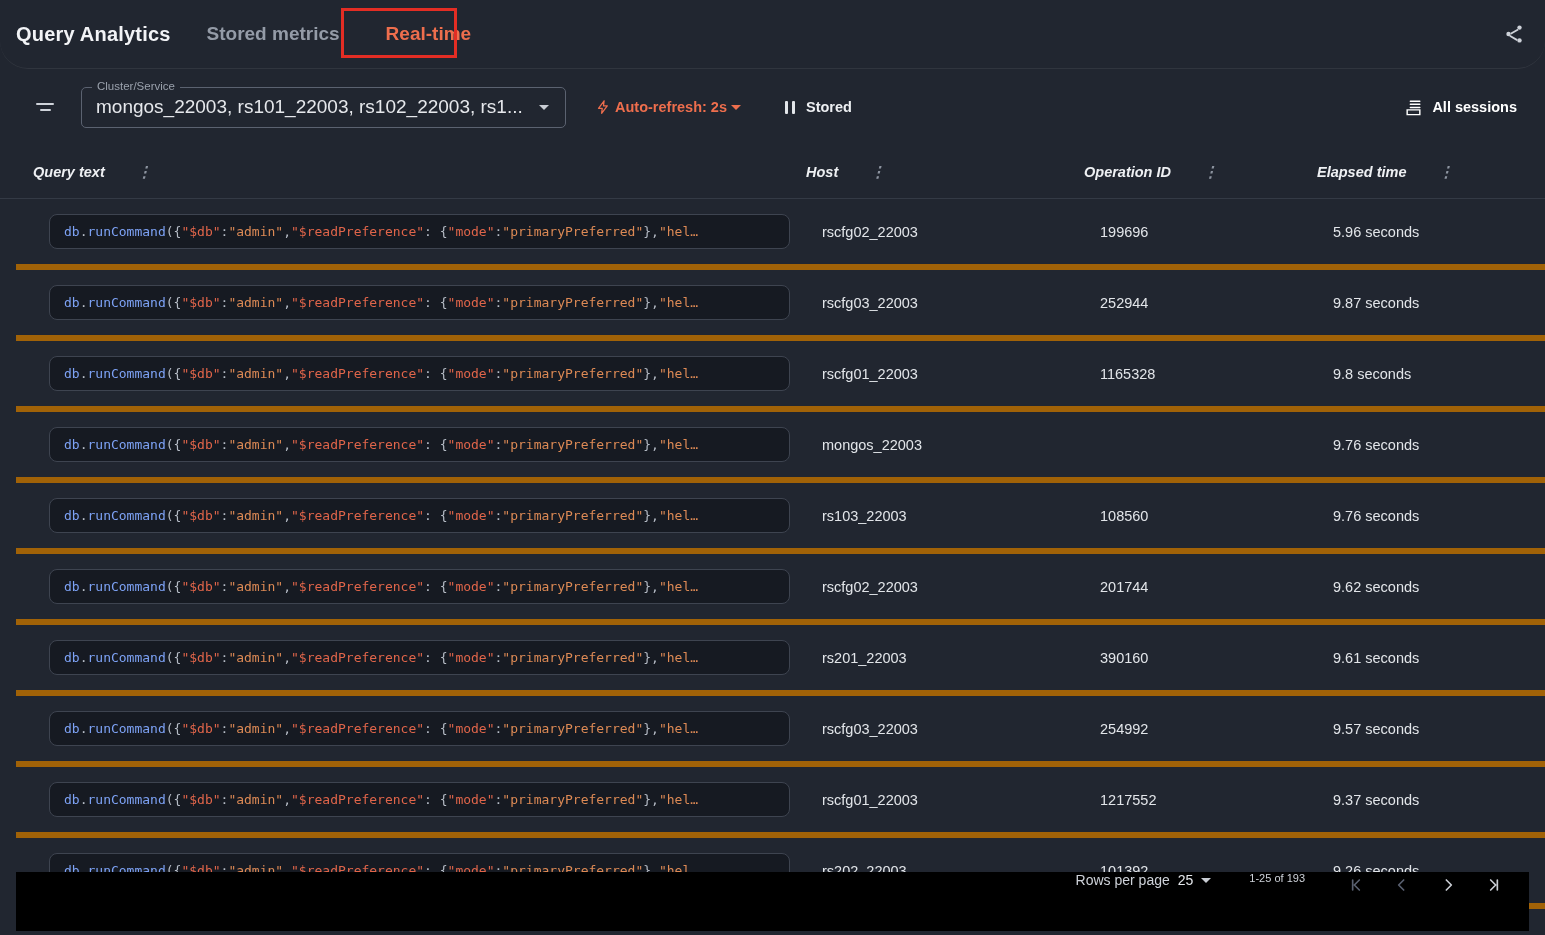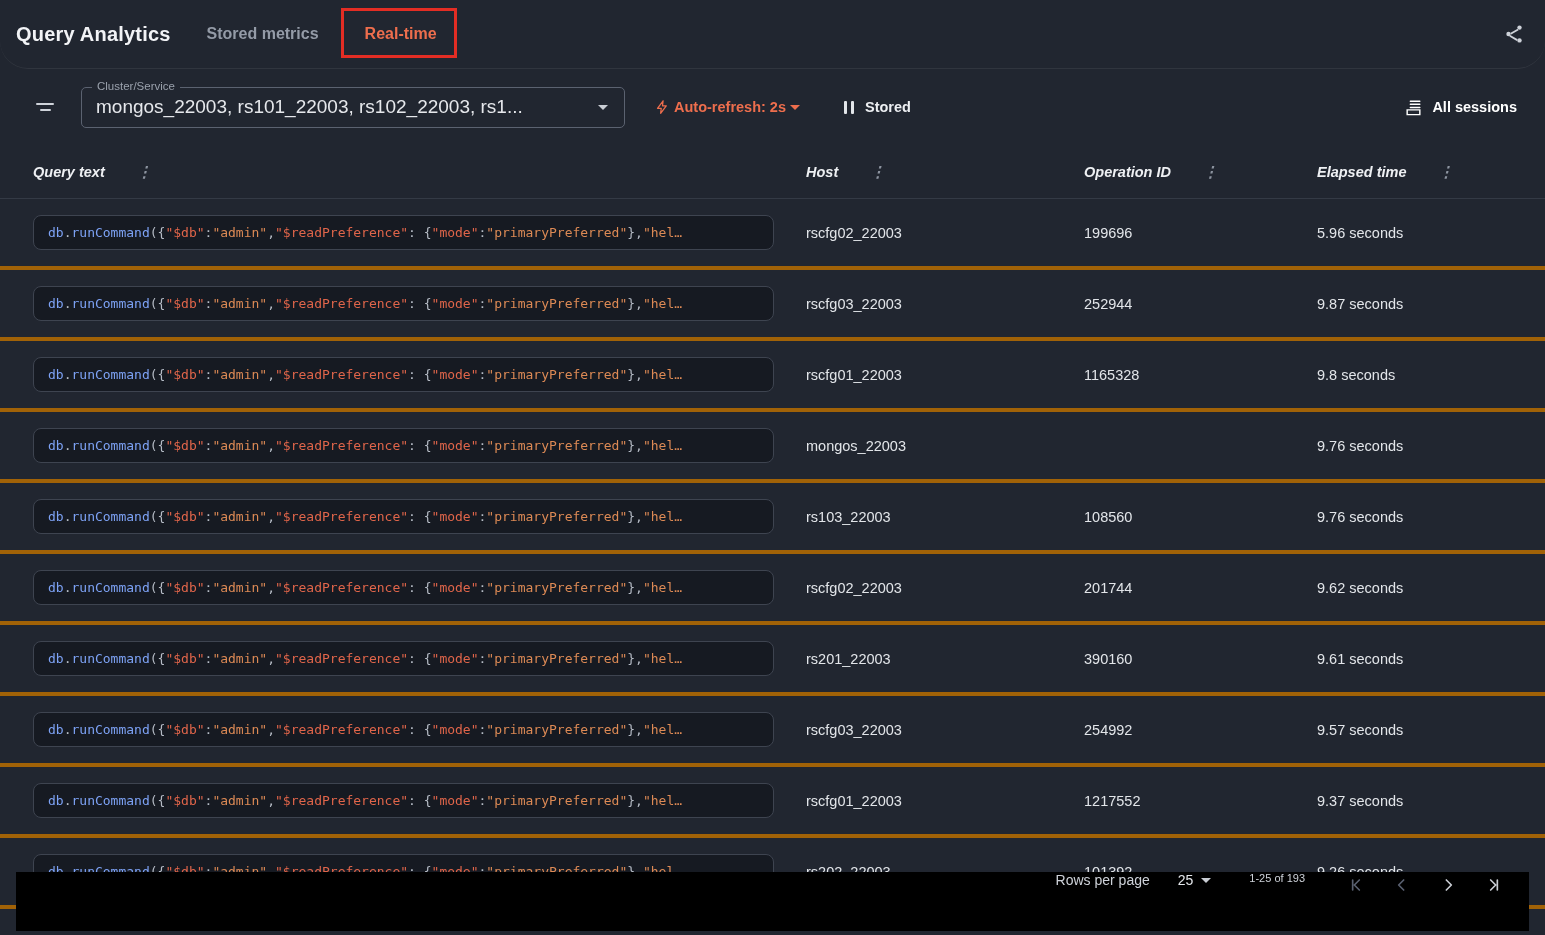--- a/index.html
+++ b/index.html
@@ -18,21 +18,21 @@
     height:69px;
     display:flex; align-items:center;
     padding:0 20px 0 16px;
     border-bottom:1px solid rgba(255,255,255,0.07);
     border-radius:28px;
   }
   .page-title { font-size:20px; font-weight:700; color:#f2f3f6; letter-spacing:.2px; }
   .tabs { display:flex; gap:46px; margin-left:36px; height:100%; }
   .tab {
     display:flex; align-items:center;
-    font-size:16px; font-weight:600; color:#949ba7;
+    font-size:19px; font-weight:600; color:#949ba7;
     cursor:pointer; height:100%;
   }
   .tab.active { color:#ee6e4d; }
   .annotation-box {
     position:absolute; left:341px; top:8px; width:116px; height:50px;
     border:3px solid #e32d24; pointer-events:none;
   }
   .share-btn { margin-left:auto; color:#ced2d9; display:flex; align-items:center; cursor:pointer; }
 
   
@@ -43,21 +43,21 @@
   }
   .filter-icon { width:24px; margin-left:17px; display:flex; flex-direction:column; align-items:center; gap:4px; cursor:pointer; }
   .filter-icon span { display:block; height:2px; background:#cfd3da; border-radius:1px; }
   .filter-icon span:nth-child(1){ width:18px; }
   .filter-icon span:nth-child(2){ width:11px; }
   .filter-icon span:nth-child(3){ width:5px; display:none; }
 
   .select {
     position:relative;
     margin-left:24px;
-    width:544px; height:41px;
+    width:485px; height:41px;
     border:1px solid #5b6270; border-radius:5px;
     display:flex; align-items:center;
     padding:0 16px 0 14px;
     cursor:pointer;
   }
   .select-label {
     position:absolute; top:-8px; left:10px;
     font-size:11.5px; color:#9aa1ac;
     background:#212630; padding:0 5px;
   }
@@ -99,21 +99,21 @@
   
   .grid { display:grid; grid-template-columns:806px 278px 233px 1fr; align-items:center; }
   .thead { height:54px; border-bottom:1px solid #343a45; }
   .th {
     display:flex; align-items:flex-start; gap:32px;
     font-size:14.5px; font-weight:700; color:#eef0f3;font-style:italic;
   }
   .th:first-child { padding-left:33px; }
   .kebab { color:#8d94a0; font-size:15px; cursor:pointer; line-height:1; user-select:none; }
 
-  .row { height:71px; border-bottom:4px solid #a16207; }
+  .row { height:71px; border-bottom:6px solid #a16207;margin-left:16px; }
   .cell { font-size:14.5px; color:#e2e5e9; }
   .query-cell { padding-left:33px; }
   .query-box {
     display:flex; align-items:center;
     width:741px; height:35px;
     padding:0 14px;
     background:#161a22;
     border:1px solid #3e4450;
     border-radius:8px;
     font-family:"DejaVu Sans Mono", monospace;
@@ -131,21 +131,21 @@
     position:absolute; left:16px; right:16px; bottom:4px;
     height:59px;
     background:#000000;
     display:flex; align-items:flex-start;
     padding-right:22px;
     z-index:5;
   }
   .footer .spacer { margin-left:auto; }
   .rpp-label { font-size:14px; color:#ced2d9; }
   .rpp-select {
-    margin-left:28px;
+    margin-left:8px;
     display:flex; align-items:center; gap:8px;
     font-size:14px; color:#e4e7eb; cursor:pointer;
   }
   .rpp-select .caret-down { color:#c9cdd4; }
   .range { margin-left:38px; font-size:11px; color:#ced2d9; }
   .pager { display:flex; align-items:center; gap:20px; margin-left:38px; }
   .pager-btn {
     width:26px; height:26px;
     display:flex; align-items:center; justify-content:center;
     background:none; border:none; cursor:pointer;

